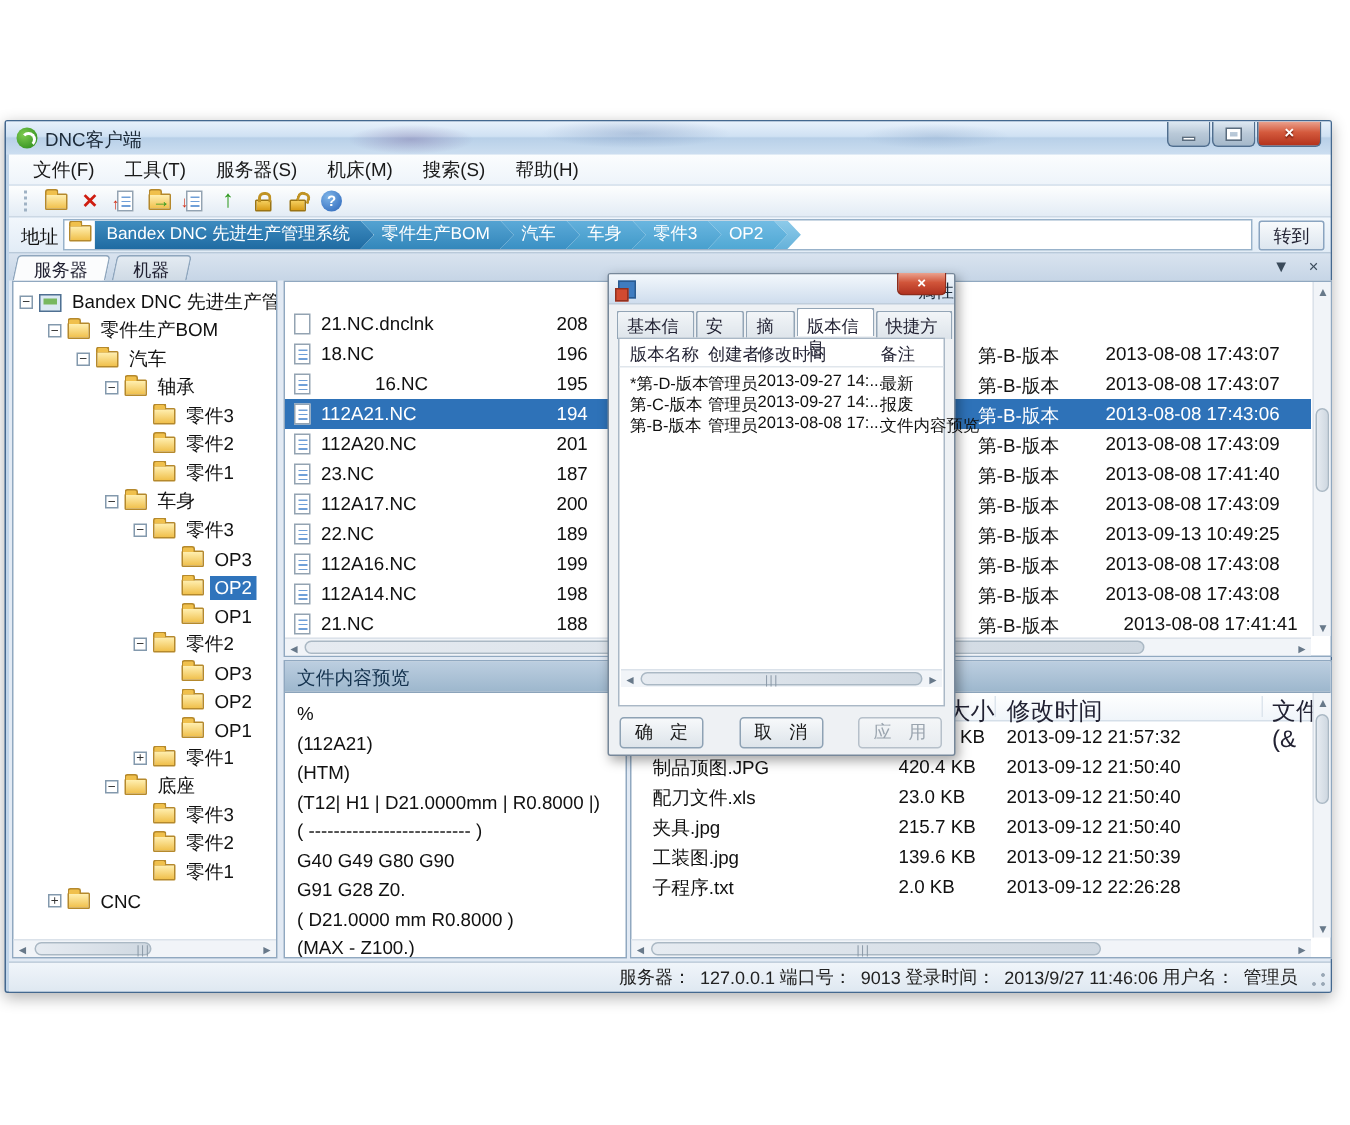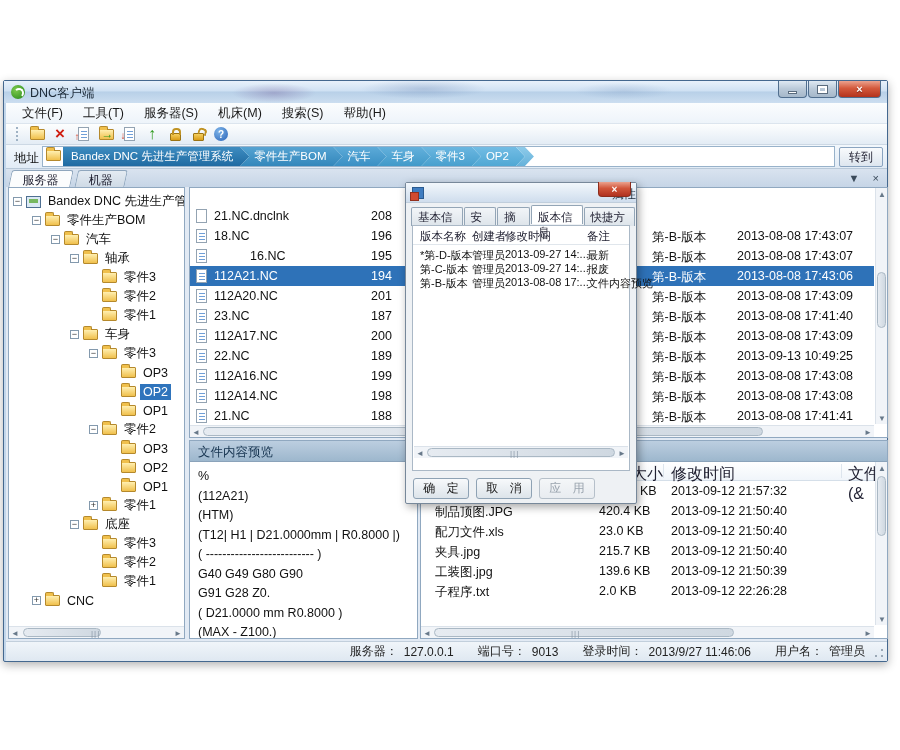--- a/index.html
+++ b/index.html
@@ -161,21 +161,21 @@
       background:linear-gradient(#ffffff,#f0f5fa); border-bottom:1px solid #d5dfe9; font-size:16px; color:#223; }
   .attach-rows { position:absolute; left:0; top:40px; right:13px; bottom:13px; overflow:hidden; }
   .arow { position:relative; height:20px; font-size:12.5px; color:#111; }
   .a-name { left:14px; } .a-size { left:178px; } .a-time { left:250px; }
   .a-size.peek { left:219px; }
 
   
   .statusbar { position:absolute; left:2px; top:560px; width:881px; height:20px;
       background:linear-gradient(#f0f5fa,#dfe8f1); border-top:1px solid #c2cfdc;
       display:flex; align-items:center; justify-content:flex-end; padding-right:22px; font-size:12px; color:#222; }
-  .stat-label { margin-left:24px;text-align:center; }
+  .stat-label { margin-left:3px;text-align:center; }
   .stat-value { margin-left:6px; }
   .grip { position:absolute; right:3px; bottom:3px; width:10px; height:10px;
       background:radial-gradient(circle at 80% 20%, #9aa8b6 1px, transparent 1.5px),
                  radial-gradient(circle at 80% 80%, #9aa8b6 1px, transparent 1.5px),
                  radial-gradient(circle at 20% 80%, #9aa8b6 1px, transparent 1.5px); }
 
   
   #dialog { position:absolute; left:405px; top:182px; width:232px; height:322px; z-index:50;
       background:#eef1f4; border:1px solid #77889a; box-shadow:2px 3px 8px rgba(0,0,0,.35); border-radius:2px; }
   .dlg-title { position:absolute; left:0; top:0; right:0; height:20px;
@@ -192,21 +192,21 @@
       border:1px solid #93a5b6; border-bottom:none; border-radius:2px 2px 0 0;
       background:linear-gradient(#f2f5f8,#dde4ea); }
   .dtab.active { background:#fff; position:relative; top:-2px; padding-top:4px; z-index:2; }
   .dlg-page { position:absolute; left:6px; top:42px; right:6px; height:246px; background:#fff; border:1px solid #aab8c6; }
   .vt-header { position:absolute; left:0; top:3px; right:0; height:16px; font-size:11.5px; color:#223;
       border-bottom:1px solid #e0e6ec; }
   .vt-header span, .vt-row span { position:absolute; white-space:nowrap; }
   .vt-rows { position:absolute; left:0; top:22px; right:0; }
   .vt-row { position:relative; height:14px; font-size:11px; color:#111; }
   .vh1,.vc1{ left:7px; } .vh2,.vc2{ left:59px; } .vh3,.vc3{ left:92px; } .vh4,.vc4{ left:174px; }
-  .dlg-btns { position:absolute; left:0; right:8px; top:295px; display:flex; justify-content:flex-start; }
+  .dlg-btns { position:absolute; left:0; right:8px; top:295px; display:flex; justify-content:space-between; }
   .dbtn { width:56px; height:21px; margin-left:7px; font-size:12px; color:#1a1a1a;
       background:linear-gradient(#f7f9fb,#dde4ea); border:1px solid #8ea2b4; border-radius:3px;
       display:flex; align-items:center; justify-content:center; letter-spacing:4px; padding-left:4px; }
   .dbtn.disabled { color:#9aa4ae; border-color:#b6c0ca; background:linear-gradient(#f4f6f8,#e8ecf0); }
 </style>
 </head>
 <body>
 
 <div id="window">
 
@@ -475,21 +475,21 @@
             <span class="cell c-name" style="position: absolute; top: 3px; white-space: nowrap;">112A14.NC</span>
             <span class="cell c-id" style="position: absolute; top: 3px; white-space: nowrap;">198</span>
             <span class="cell c-ver" style="position: absolute; top: 3px; white-space: nowrap;">第-B-版本</span>
             <span class="cell c-date" style="position: absolute; top: 3px; white-space: nowrap;">2013-08-08 17:43:08</span>
           </div>
           <div class="lrow">
             <span class="c-icon mini-file lines"></span>
             <span class="cell c-name" style="position: absolute; top: 3px; white-space: nowrap;">21.NC</span>
             <span class="cell c-id" style="position: absolute; top: 3px; white-space: nowrap;">188</span>
             <span class="cell c-ver" style="position: absolute; top: 3px; white-space: nowrap;">第-B-版本</span>
-            <span class="cell c-date" style="position: absolute; top: 3px; white-space: nowrap;">2013-08-08 17:41:41</span>
+            <span class="cell c-date" style="position: absolute; top: 3px; white-space: nowrap; margin-left: 12px;">2013-08-08 17:41:41</span>
           </div>
         </div>
       <div class="sbar sb-v" style="top:0;bottom:13px;right:0;">
         <span class="sb-arrow" style="top:0;">▲</span>
         <span class="sb-thumb" style="top:84px;height:56px;"></span>
         <span class="sb-arrow" style="bottom:0;">▼</span>
       </div>
       <div class="sbar sb-h" style="left:0;right:13px;bottom:0;">
         <span class="sb-arrow" style="left:0;">◄</span>
         <span class="sb-thumb" style="left:13px;width:560px;"></span>

